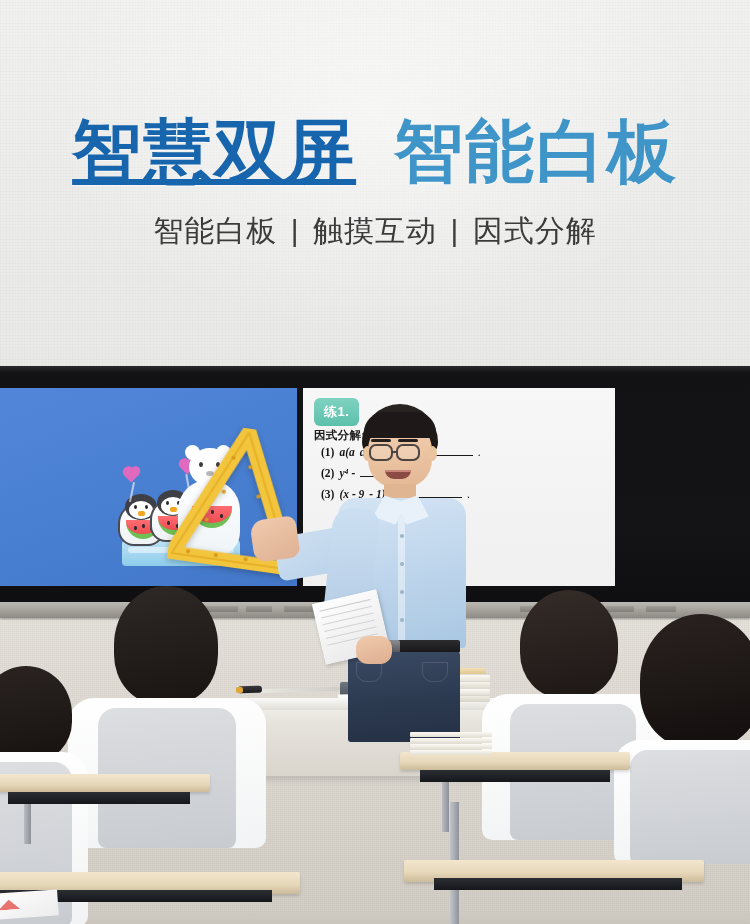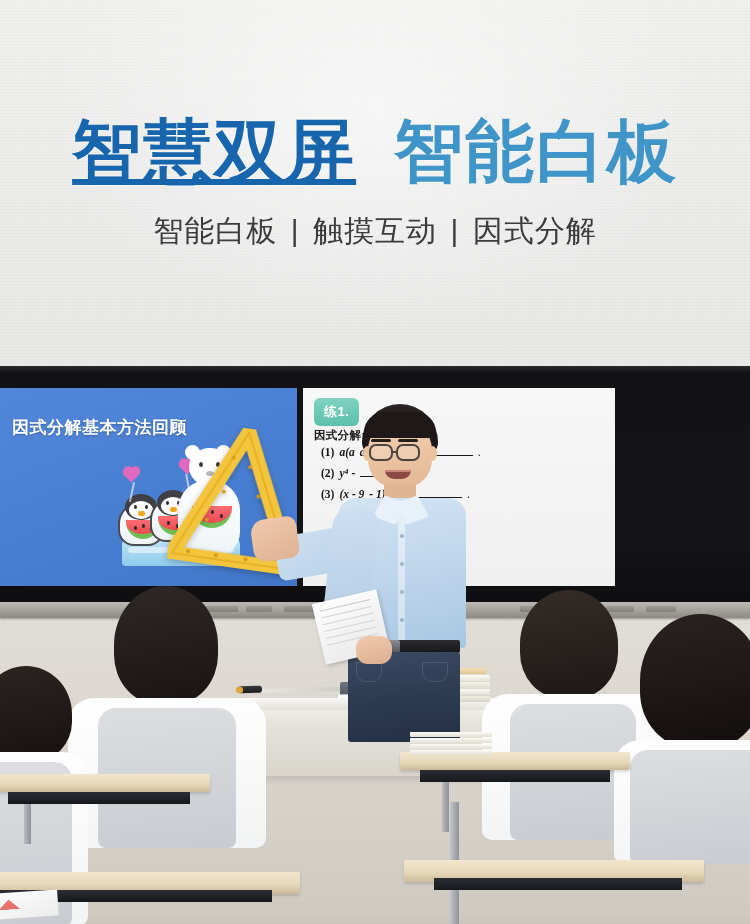--- a/index.html
+++ b/index.html
@@ -490,21 +490,20 @@
 <section class="photo">
 
   <div class="wall">
     <div class="wall-band"></div>
   </div>
 
   <div class="board">
     <div class="board-top-gloss"></div>
 
     <div class="screen-left">
-      <div class="sl-title">因式分解基本方法回顾</div>
 
 
       <div class="ice"></div>
 
       <div class="pen pen1">
         <div class="pen-body"></div>
         <div class="pen-head"></div>
         <div class="pen-face"></div>
         <div class="pen-eye l"></div>
           <div class="pen-eye r"></div>

